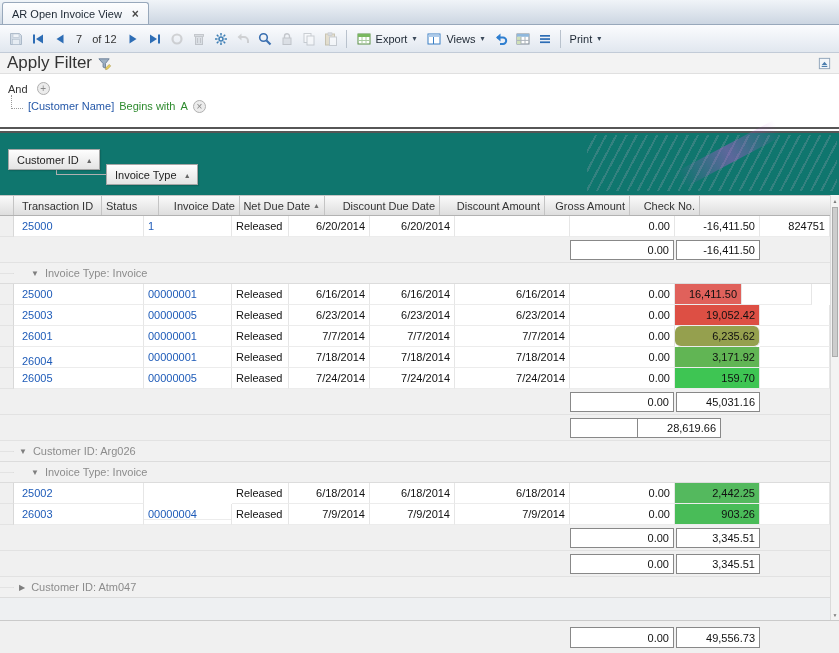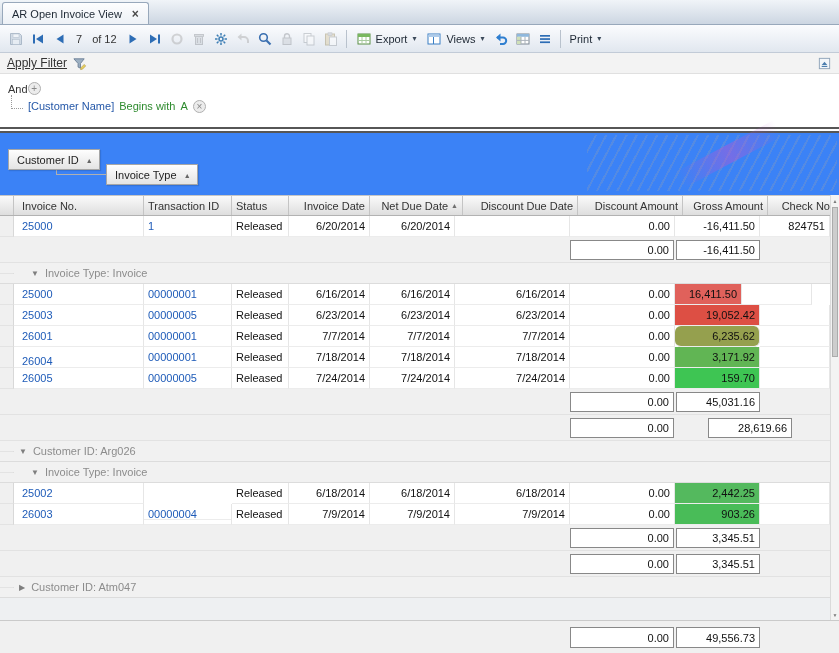--- a/index.html
+++ b/index.html
@@ -14,36 +14,36 @@
 .tb-btn{height:22px;min-width:22px;display:flex;align-items:center;justify-content:center;border-radius:2px;padding:0 2px;cursor:pointer;}
 .tb-btn.labeled{padding:0 5px;gap:4px;}
 .tb-btn.disabled{opacity:.45;}
 .tb-ic,.tb-ic svg{width:16px;height:16px;display:block;}
 .tb-label{font-size:11px;color:#1d2733;white-space:nowrap;}
 .dd{font-size:8px;color:#3c4a5a;margin-left:1px;}
 .tb-text{font-size:11px;color:#333;padding:0 5px;white-space:nowrap;}
 .tb-sep{width:1px;height:18px;background:#b9c2cd;margin:0 4px;}
 
 .filter-header{height:21px;display:flex;align-items:center;gap:5px;padding:0 7px;background:#f3f3f3;border-bottom:1px solid #e0e0e0;}
-.fh-label{font-size:12px;color:#333;text-decoration:underline;}
+.fh-label{font-size:17px;color:#333;}
 .fh-icon svg,.fh-right svg{width:15px;height:15px;display:block;}
 .fh-right{margin-left:auto;cursor:pointer;}
 
 .filter-area{height:53px;background:#fff;padding:6px 0 0 8px;font-size:11px;}
-.filter-root{display:flex;align-items:center;gap:0;height:17px;}
+.filter-root{display:flex;align-items:center;gap:9px;height:17px;}
 .f-and{color:#333;cursor:pointer;}
 .f-circle{width:13px;height:13px;border-radius:50%;background:#ececec;border:1px solid #b0b0b0;color:#888;font-size:10px;line-height:11px;text-align:center;cursor:pointer;}
 .filter-cond{display:flex;align-items:center;gap:5px;margin-left:3px;height:18px;}
 .elbow{width:12px;height:14px;border-left:1px dotted #9a9a9a;border-bottom:1px dotted #9a9a9a;margin-top:-9px;}
 .f-field{color:var(--filter-field,#2457a8);cursor:pointer;}
 .f-op,.f-val{color:var(--filter-operator,#2e8b2e);cursor:pointer;}
 
 .dsep{height:6px;background:#fff;border-top:2px solid #565656;border-bottom:2px solid #565656;}
 
-.group-panel{height:62px;background:#3b82f6;position:relative;}
+.group-panel{height:62px;background:#0f766e;position:relative;}
 .deco{position:absolute;right:2px;top:2px;width:250px;height:56px;background:repeating-linear-gradient(118deg,rgba(150,160,175,0) 0 7px,rgba(150,160,175,.28) 7px 9px);}
 .deco2{position:absolute;right:55px;top:12px;width:110px;height:18px;transform:rotate(-28deg);background:linear-gradient(90deg,rgba(190,110,230,0),rgba(186,85,211,.45),rgba(190,110,230,0));}
 .chip{position:absolute;height:21px;display:flex;align-items:center;padding:0 20px 0 8px;background:linear-gradient(#fefefe,#e4e4e4);border:1px solid #a6a6a6;font-size:11px;color:#222;cursor:pointer;box-shadow:1px 1px 1px rgba(0,0,0,.12);}
 .chip .sort{position:absolute;right:6px;top:7px;font-size:7px;color:#666;}
 .chip1{left:8px;top:16px;}
 .chip2{left:106px;top:31px;}
 .chip-connector{position:absolute;left:56px;top:37px;width:50px;height:5px;border-left:1px solid #b0b0b0;border-bottom:1px solid #b0b0b0;}
 
 .grid-wrap{position:relative;width:839px;height:425px;}
 .grid-header{display:flex;width:830px;height:21px;background:linear-gradient(#fafafa,#dedede);border-top:1px solid #c6c6c6;border-bottom:1px solid #b2b2b2;}
@@ -305,33 +305,30 @@
     </div>
     <div class="chip chip2">
       <span>Invoice Type</span>
       <span class="sort">▲</span>
     </div>
   </div>
 
   <div class="grid-wrap">
     <div class="grid-header" id="grid-header">
         <div class="hsel"></div>
-        <div class="hcell" style="width: 130px;">
-          <span class="hlabel">Invoice No.</span>
-        </div>
         <div class="hcell" style="width: 88px;">
           <span class="hlabel">Transaction ID</span>
         </div>
         <div class="hcell" style="width: 57px;">
           <span class="hlabel">Status</span>
         </div>
         <div class="hcell right" style="width: 81px;">
           <span class="hlabel">Invoice Date</span>
         </div>
-        <div class="hcell right" style="width: 85px; margin-left: 8px;">
+        <div class="hcell right" style="width: 85px;">
           <span class="hlabel">Net Due Date</span>
           <span class="sort-arrow">▲</span>
         </div>
         <div class="hcell right" style="width: 115px;">
           <span class="hlabel">Discount Due Date</span>
         </div>
         <div class="hcell right" style="width: 105px;">
           <span class="hlabel">Discount Amount</span>
         </div>
         <div class="hcell right" style="width: 85px;">
@@ -446,21 +443,21 @@
           <div class="cell right" style="width: 105px;">0.00</div>
           <div class="cell right" style="width: 85px; background: rgb(62, 197, 83);">159.70</div>
           <div class="cell right" style="width: 70px;"></div>
         </div>
         <div class="subrow">
           <div class="subbox" style="left: 570px; width: 104px;">0.00</div>
           <div class="subbox" style="left: 676px; width: 84px;">45,031.16</div>
         </div>
         <div class="subrow">
           <div class="subbox" style="left: 570px; width: 104px;">0.00</div>
-          <div class="subbox" style="left: 708px; width: 84px;">28,619.66</div>
+          <div class="subbox" style="left: 637px; width: 84px;">28,619.66</div>
         </div>
         <div class="grouprow">
           <div class="sel"></div>
           <span class="garrow" style="margin-left: 5px;">▼</span>
           <span class="glabel">Customer ID: Arg026</span>
         </div>
         <div class="grouprow">
           <div class="sel"></div>
           <span class="garrow" style="margin-left: 17px;">▼</span>
           <span class="glabel">Invoice Type: Invoice</span>

